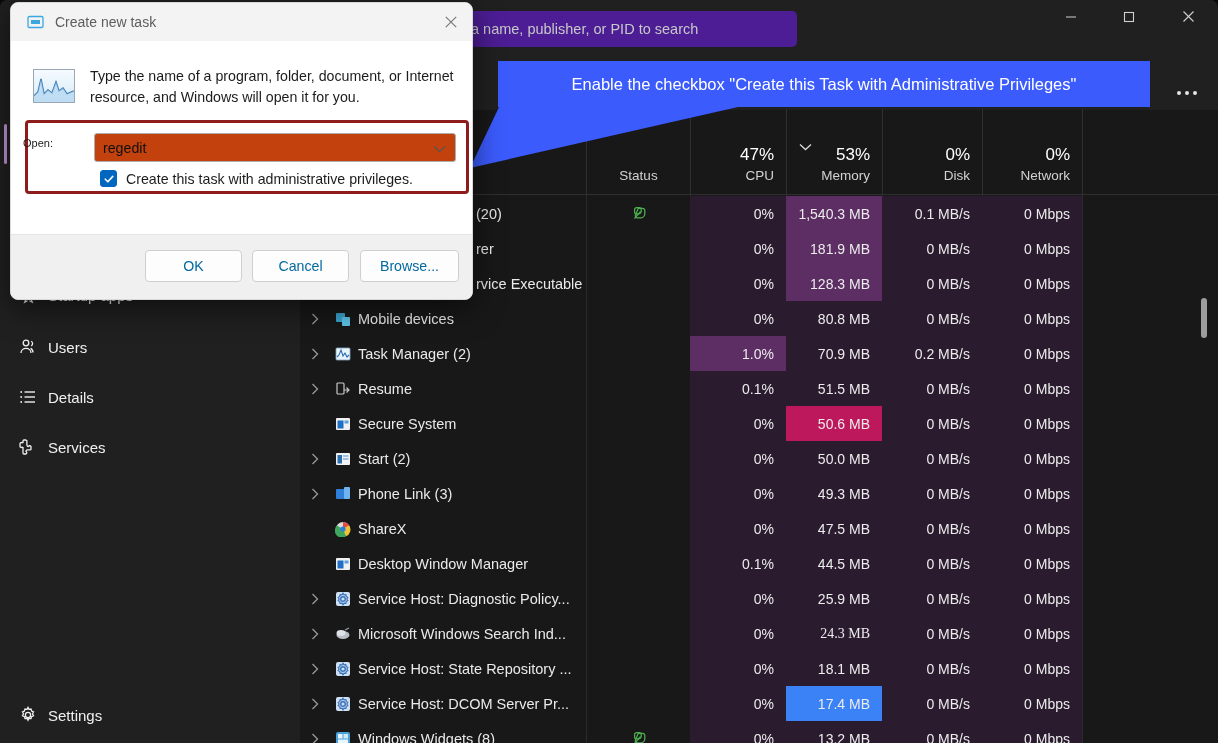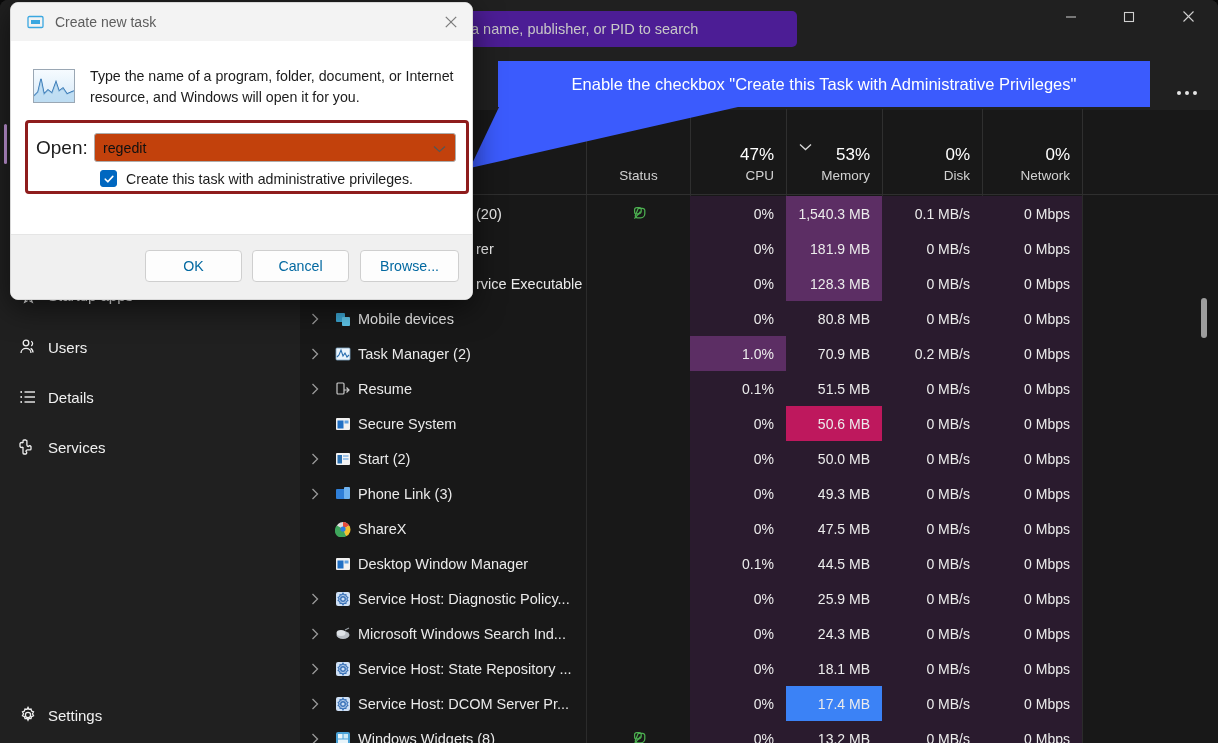--- a/index.html
+++ b/index.html
@@ -248,22 +248,22 @@
     color: #1c1c1c; font-size: 14.2px; line-height: 21px;
   }
   .hl-box {
     position: absolute;
     left: 14px; top: 117px;
     width: 444px; height: 74px;
     border: 3px solid #8e1c1c;
     border-radius: 4px;
   }
   .open-label {
-    position: absolute; left: 25px; top: 134px;
-    color: #1c1c1c; font-size: 19px;
+    position: absolute; left: 12px; top: 134px;
+    color: #1c1c1c; font-size: 11px;
   }
   .combo {
     position: absolute; left: 83px; top: 130px;
     width: 362px; height: 29px;
     background: #c2410c;
     border: 1px solid #adadad;
     border-radius: 3px;
     display: flex; align-items: center;
   }
   .combo-val {
@@ -705,21 +705,21 @@
                 <svg width="16" height="16" viewBox="0 0 16 16">
                   <ellipse cx="8" cy="9" rx="6.5" ry="4" fill="#b9bec4"></ellipse>
                   <ellipse cx="6" cy="7" rx="4.5" ry="3" fill="#dfe3e7"></ellipse>
                   <path d="M10 4l4-2" stroke="#9aa0a6" stroke-width="1.2"></path>
                 </svg>
               </span>
               <span class="pname">Microsoft Windows Search Ind...</span>
             </div>
             <div class="cell-status"></div>
             <div class="cell-v c-cpu" style="background: rgb(42, 27, 46);">0%</div>
-            <div class="cell-v c-mem" style="background: rgb(42, 27, 46);">24.3 MB</div>
+            <div class="cell-v c-mem" style="background: rgb(42, 27, 46); font-family: Liberation Serif, serif;">24.3 MB</div>
             <div class="cell-v c-disk" style="background: rgb(42, 27, 46);">0 MB/s</div>
             <div class="cell-v c-net" style="background: rgb(42, 27, 46);">0 Mbps</div>
           </div>
           <div class="row" style="top: 541px;">
             <div class="cell-name">
               <span class="chev">
                 <svg width="8" height="12" viewBox="0 0 8 12" fill="none" stroke="currentColor" stroke-width="1.3">
                   <path d="M1.5 1L6.5 6L1.5 11"></path>
                 </svg>
               </span>

